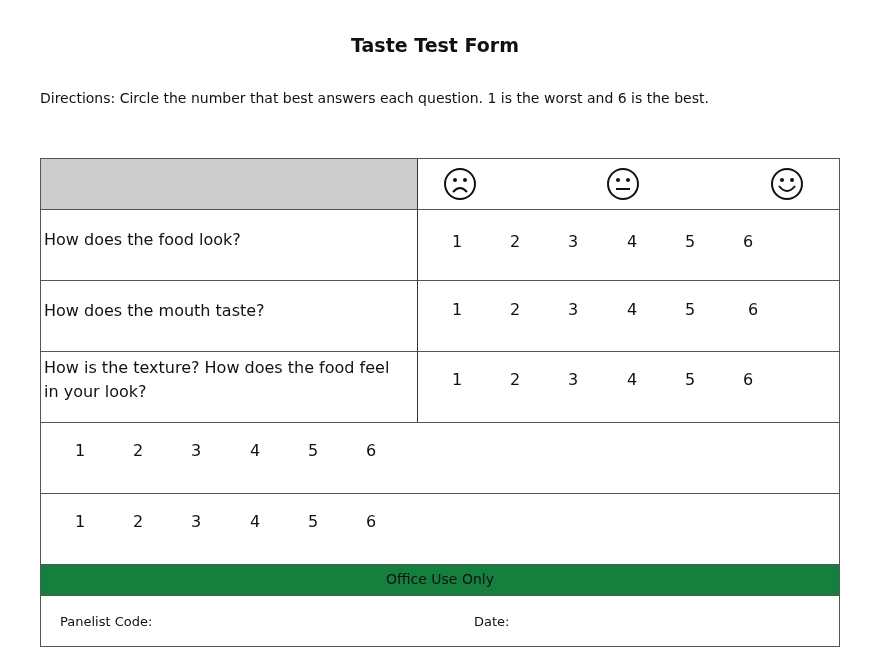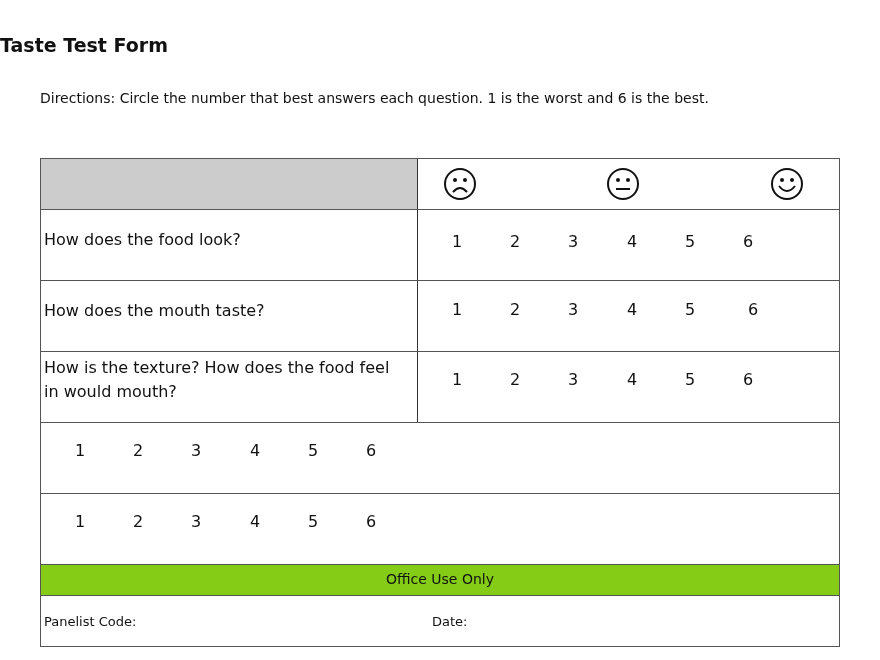--- a/index.html
+++ b/index.html
@@ -1,39 +1,39 @@
 <!DOCTYPE html>
 <html><head>
   <meta charset="utf-8">
   <style>
     html, body { margin:0; padding:0; background:#ffffff; }
     body { width:880px; height:660px; position:relative; overflow:hidden;
            font-family:"DejaVu Sans", sans-serif; color:#111; }
-    .title { position:absolute; top:34px; left:0; width:870px; 
+    .title { position:absolute; top:34px; left:0; width:870px; text-align:center;
              font-size:19px; font-weight:bold; }
     .directions { position:absolute; top:90px; left:0; width:870px; text-align:left;
                   font-size:14px;margin-left:40px; }
     .tbl { position:absolute; left:40px; top:158px; width:800px; border:1.5px solid #555;
            box-sizing:border-box; }
     .row { display:flex; border-top:1.5px solid #555; box-sizing:border-box; }
     .row:first-child { border-top:none; }
     .q { width:377px; border-right:1.5px solid #333; box-sizing:border-box;
          font-size:16px; padding:6px 20px 0 3px; line-height:24px; }
     .scale { flex:1; position:relative; }
     .hdr { height:50px; }
     .hdr .q { background:#cccccc; }
     .qrow { height:71px; }
     .qrow .q { padding-top:18px; }
     .qrow.two .q { padding-top:4px; }
     .face { position:absolute; top:8px; width:34px; height:34px; }
     .num { position:absolute; top:22px; font-size:16px; width:20px; text-align:center; }
-    .office { height:30px; background:#84cc16; text-align:center; font-size:14px; line-height:28px;
+    .office { height:30px; background:#15803d; text-align:center; font-size:14px; line-height:28px;
               border-top:1.5px solid #555; }
     .foot { height:50px; border-top:1.5px solid #555; position:relative; font-size:13px; }
-    .foot span { position:absolute; top:18px; }
+    .foot span { position:absolute; top:18px;margin-left:16px; }
   </style>
 </head>
 <body>
 
 <div class="title">Taste Test Form</div>
 <div class="directions">Directions:  Circle the number that best answers each question.  1 is the worst and 6 is the best.</div>
 
 <div class="tbl">
   <div class="row hdr">
     <div class="q"></div>
@@ -77,21 +77,21 @@
       <span class="num" style="left:29px;top:19px">1</span>
       <span class="num" style="left:87px;top:19px">2</span>
       <span class="num" style="left:145px;top:19px">3</span>
       <span class="num" style="left:204px;top:19px">4</span>
       <span class="num" style="left:262px;top:19px">5</span>
       <span class="num" style="left:325px;top:19px">6</span>
     </div>
   </div>
 
   <div class="row qrow two">
-    <div class="q">How is the texture? How does the food feel in would mouth?</div>
+    <div class="q">How is the texture? How does the food feel in your look?</div>
     <div class="scale">
       <span class="num" style="left:29px;top:18px">1</span>
       <span class="num" style="left:87px;top:18px">2</span>
       <span class="num" style="left:145px;top:18px">3</span>
       <span class="num" style="left:204px;top:18px">4</span>
       <span class="num" style="left:262px;top:18px">5</span>
       <span class="num" style="left:320px;top:18px">6</span>
     </div>
   </div>
 
@@ -113,15 +113,15 @@
       <span class="num" style="left:145px;top:18px">3</span>
       <span class="num" style="left:204px;top:18px">4</span>
       <span class="num" style="left:262px;top:18px">5</span>
       <span class="num" style="left:320px;top:18px">6</span>
     </div>
   </div>
 
   <div class="office">Office Use Only</div>
   <div class="foot">
     <span style="left:3px">Panelist Code:</span>
-    <span style="left:391px">Date:</span>
+    <span style="left:417px">Date:</span>
   </div>
 </div>
 
 </body></html>

